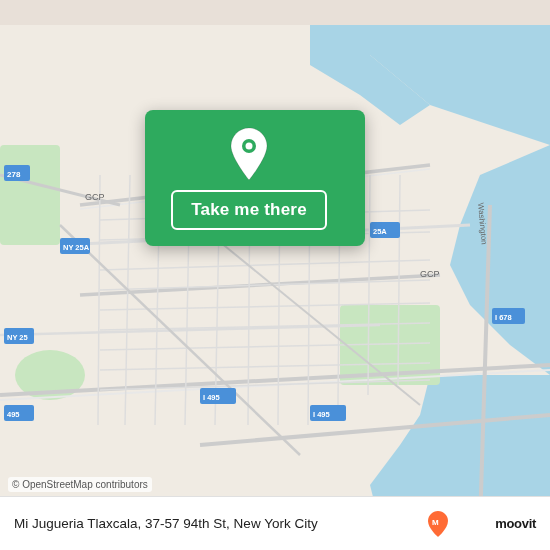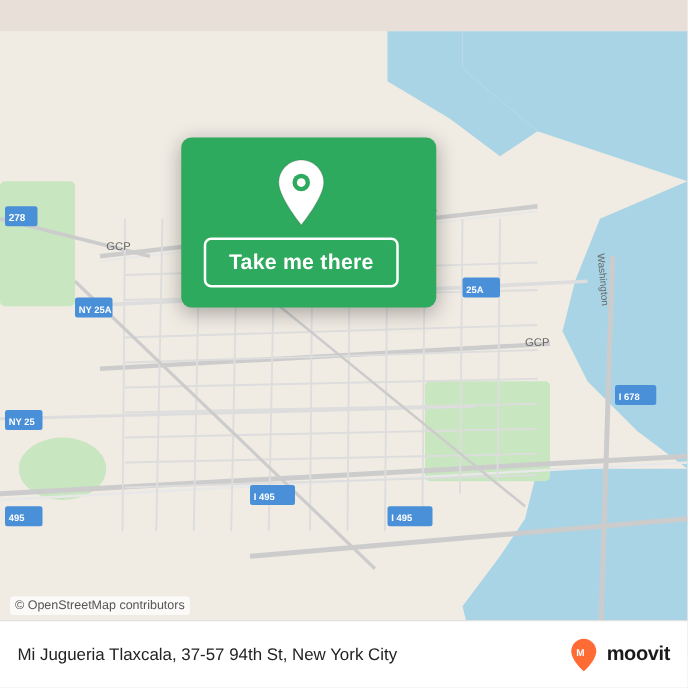--- a/index.html
+++ b/index.html
@@ -24,21 +24,21 @@
       height: 100%;
       position: absolute;
       top: 0; left: 0;
     }
 
     
     #card-overlay {
       position: absolute;
       top: 110px;
       left: 145px;
-      width: 204px;
+      width: 220px;
       background-color: #2eaa5e;
       border-radius: 8px;
       display: flex;
       flex-direction: column;
       align-items: center;
       padding: 18px 32px 16px 20px;
       box-shadow: 0 4px 16px rgba(0,0,0,0.3);
     }
 
     #pin-icon-wrap {
@@ -91,24 +91,25 @@
       gap: 4px;
       flex-shrink: 0;
     }
 
     #moovit-pin {
       width: 28px;
       height: 28px;
     }
 
     #moovit-wordmark {
-      font-size: 16px;
+      font-size: 13px;
       font-weight: 700;
       color: #1a1a1a;
       letter-spacing: -0.3px;
+      margin-left: 39px;
     }
 
     
     #osm-attribution {
       position: absolute;
       bottom: 58px;
       left: 8px;
       font-size: 10px;
       color: #555;
       background: rgba(255,255,255,0.75);

